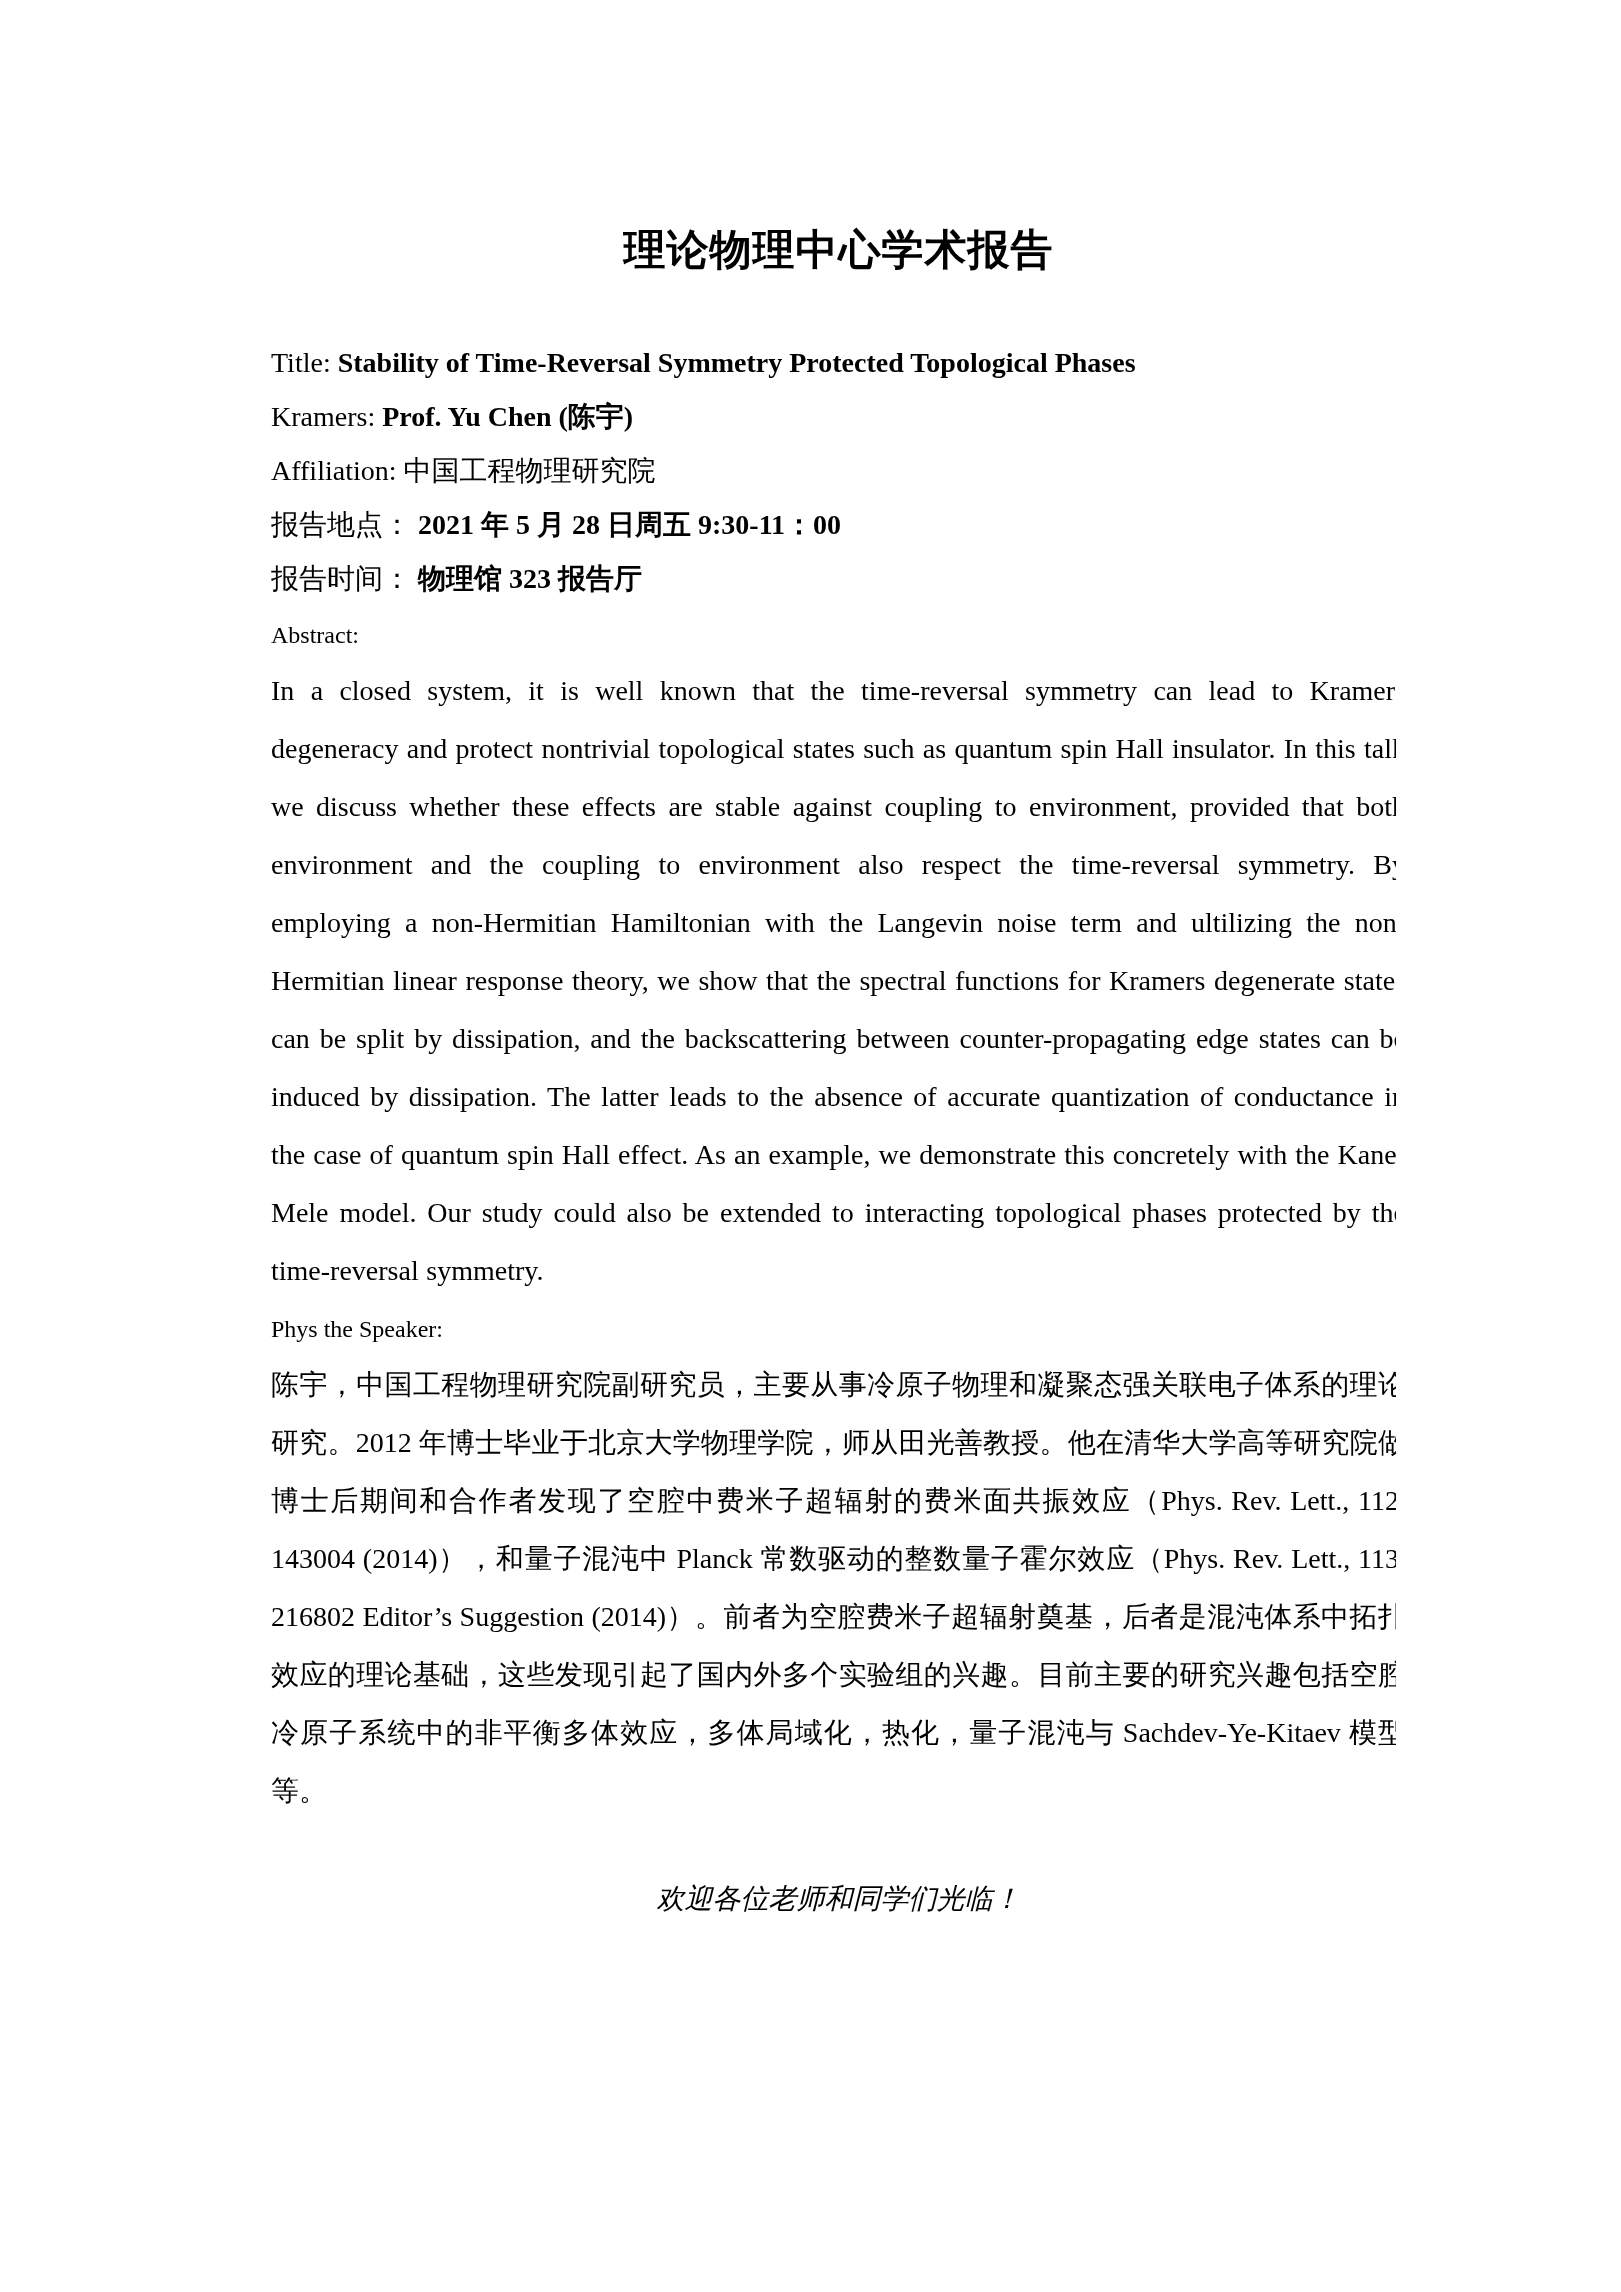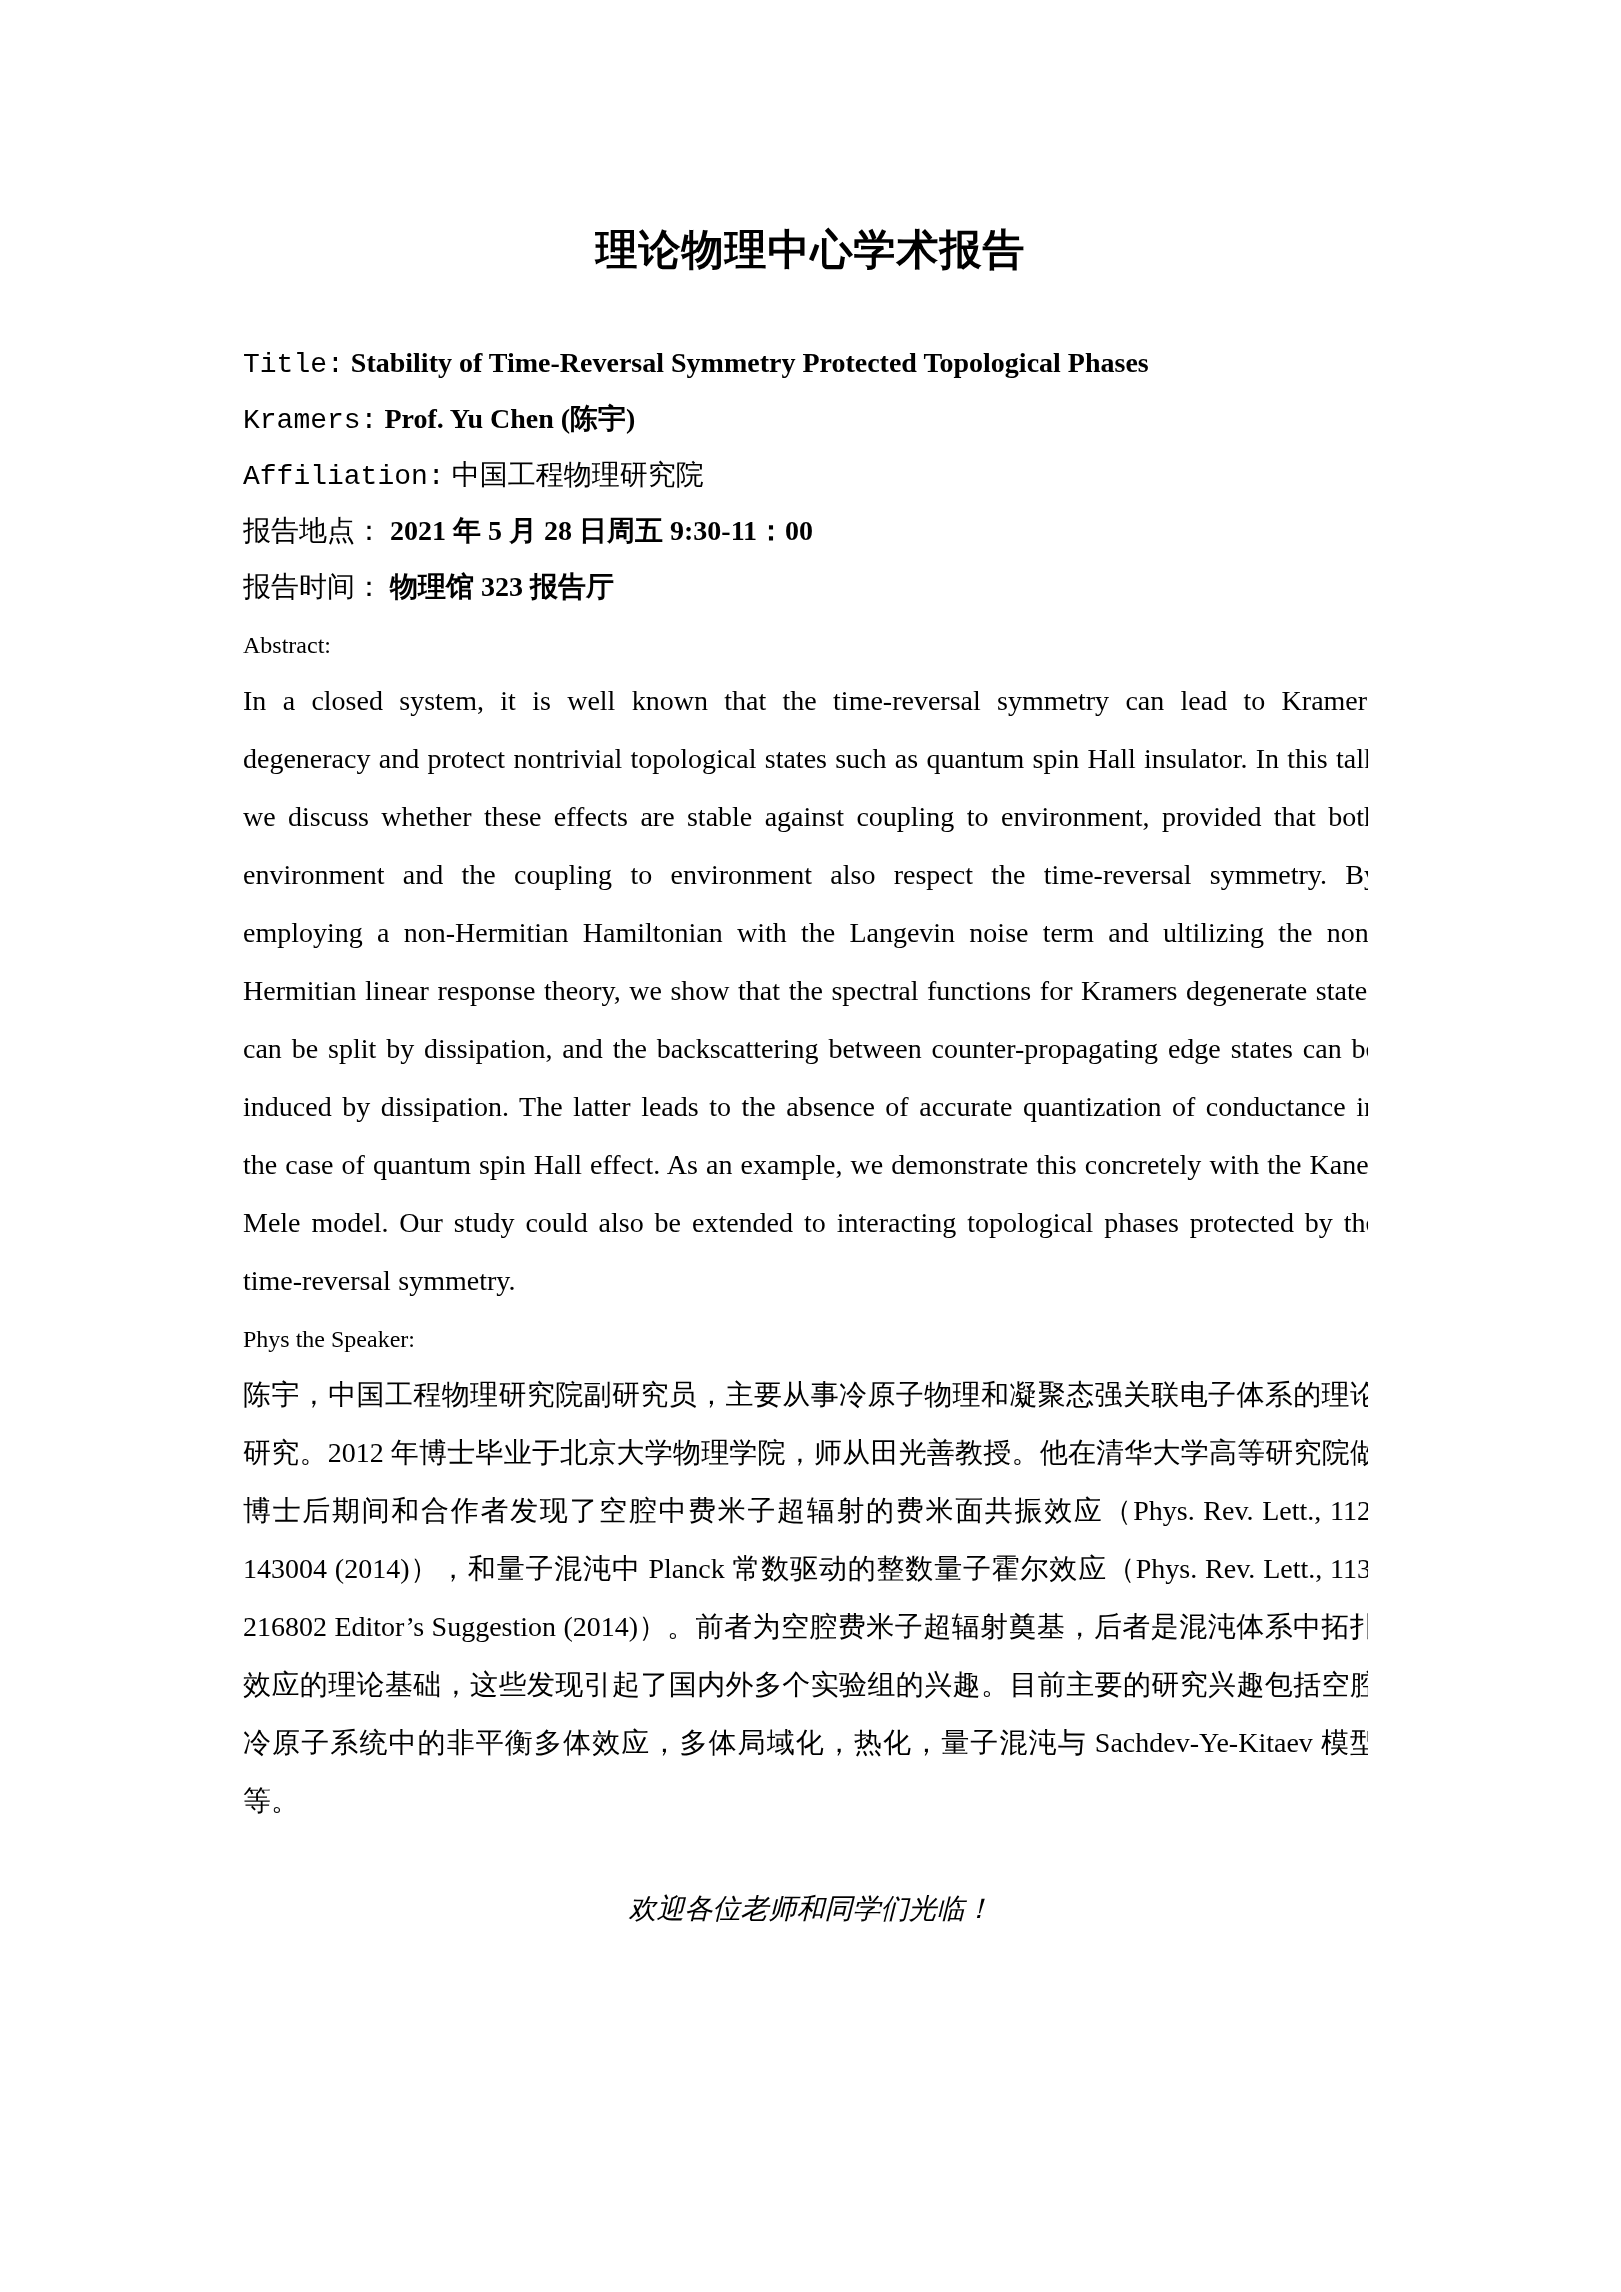--- a/index.html
+++ b/index.html
@@ -12,20 +12,21 @@
     color: #000000;
   }
   .page {
     position: relative;
     width: 1368px;
     height: 2293px;
     background: #ffffff;
     box-sizing: border-box;
     padding: 8px;
     overflow: hidden;
+    margin-left: 28px;
   }
   .content {
     position: absolute;
     left: 243px;
     top: 0;
     width: 1135px;
   }
   .doc-title {
     text-align: center;
     font-size: 42px;
@@ -39,21 +40,20 @@
   .meta-block {
     margin-top: 61px;
   }
   .meta-line {
     font-size: 28px;
     line-height: 54px;
     white-space: nowrap;
   }
   .meta-line .lbl {
     font-weight: normal;
-    font-family: Liberation Mono, monospace;
   }
   .meta-line .val {
     font-weight: bold;
     text-align: center;
   }
   .meta-line .val-normal {
     font-weight: normal;
   }
   .section-label {
     font-size: 24px;

